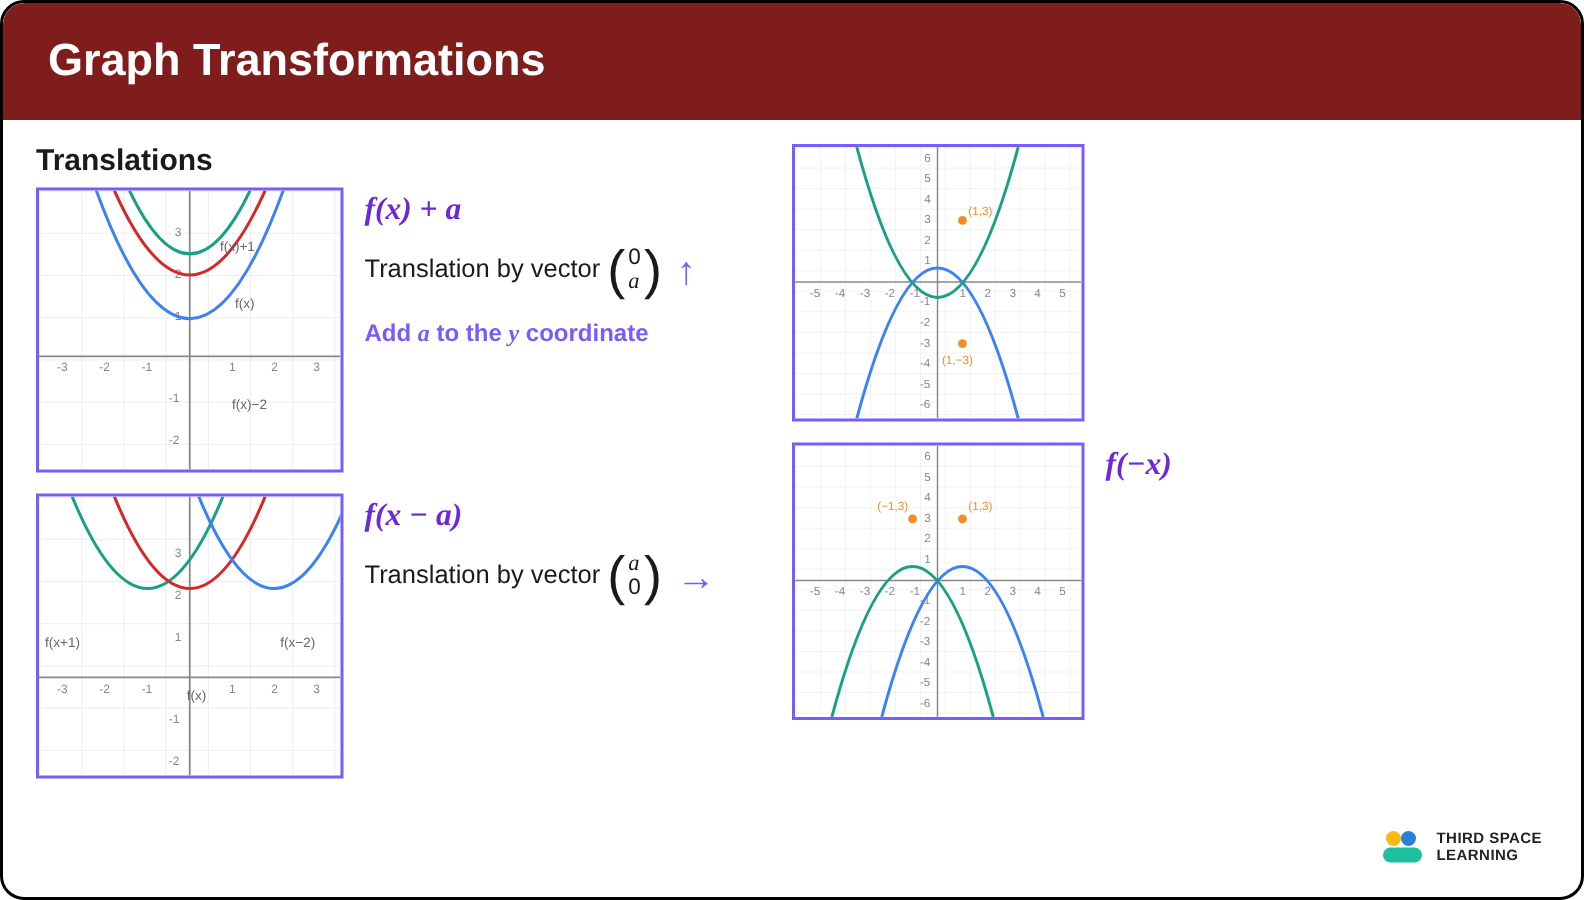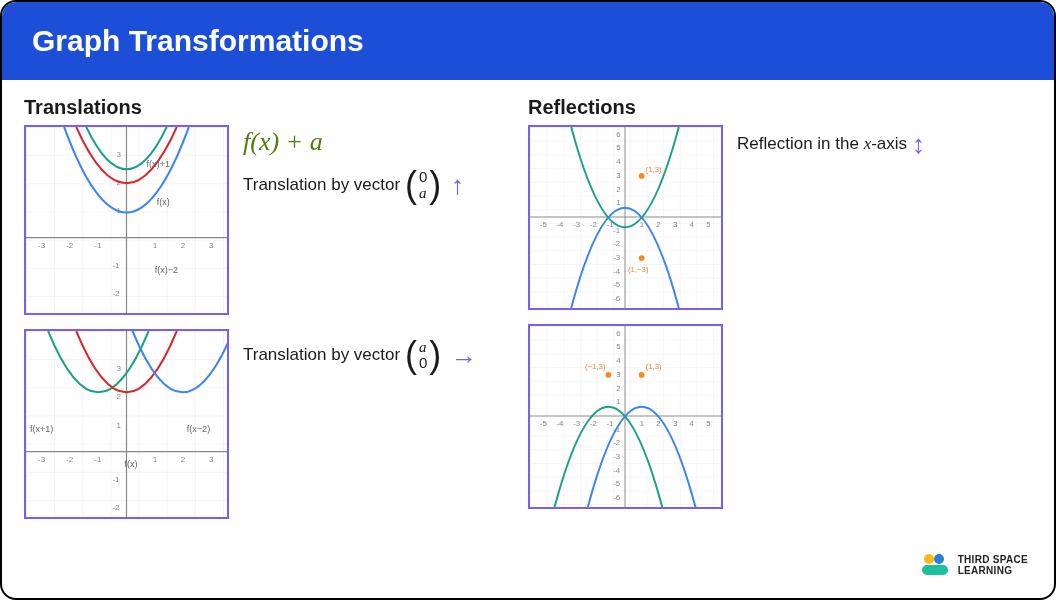--- a/index.html
+++ b/index.html
@@ -1,26 +1,26 @@
 <!DOCTYPE html>
 <html><head>
 <meta charset="utf-8">
 <style>
 *{margin:0;padding:0;box-sizing:border-box}
 body{font-family:'Segoe UI',Arial,sans-serif;background:#fff;width:1056px;height:600px;overflow:hidden;border-radius:16px;border:2px solid #000}
-.header{background:#1d4ed8;color:#fff;padding:22px 30px;border-radius:14px 14px 0 0}
+.header{background:#7f1d1d;color:#fff;padding:22px 30px;border-radius:14px 14px 0 0}
 .header h1{font-size:30px;font-weight:700}
 .content{display:flex;padding:16px 22px 10px 22px;}
 .col{flex:1}
 .sect-title{font-size:20px;font-weight:700;margin-bottom:6px;color:#1a1a1a}
 .row{display:flex;align-items:flex-start;gap:14px;margin-bottom:14px}
 .plot{width:205px;height:190px;border:2px solid #7B5CFA;background:#fff;flex-shrink:0}
 .plot.small{width:195px;height:185px}
 .desc{flex:1;padding-top:2px}
-.formula{font-family:Georgia,serif;font-size:26px;font-weight:400;font-style:italic;color:#4d7c0f;margin-bottom:4px}
+.formula{font-family:Georgia,serif;font-size:21px;font-weight:700;font-style:italic;color:#6d28d9;margin-bottom:4px}
 .text{font-size:17px;color:#1a1a1a;line-height:1.35}
 .text .it{font-style:italic;font-family:Georgia,serif}
 .vec{display:inline-flex;align-items:center;vertical-align:middle}
 .vec .par{font-size:36px;font-weight:300}
 .vec .nums{display:flex;flex-direction:column;font-size:15px;line-height:1.1;padding:0 2px}
 .hint{color:#7B5CFA;font-size:16px;font-weight:700;margin-top:8px;line-height:1.3}
 .hint .it{font-style:italic;font-family:Georgia,serif}
 .arrow{color:#7B5CFA;font-size:26px;font-weight:700;display:inline-block;vertical-align:middle;margin-left:5px}
 .logo{position:absolute;right:28px;bottom:24px;display:flex;align-items:flex-start;gap:8px;font-size:10px;font-weight:700;color:#222;letter-spacing:0.3px}
 .logo .dots{position:relative;width:30px;height:22px}
@@ -78,20 +78,21 @@
           <span class="vec">
               <span class="par">(</span>
               <span class="nums">
                 <span>0</span>
                 <span class="it">a</span>
               </span>
               <span class="par">)</span>
             </span>
           <span class="arrow">↑</span>
         </div>
+        <div class="hint"><span>Add </span><span class="it">a</span><span> to the </span><span class="it">y</span><span> coordinate</span></div>
       </div>
     </div>
 
     <div class="row">
       <svg class="plot" viewBox="0 0 200 185">
         <rect width="200" height="185" fill="url(#g1)"></rect>
         <line x1="0" y1="120" x2="200" y2="120" stroke="#888" stroke-width="1.2"></line>
         <line x1="100" y1="0" x2="100" y2="185" stroke="#888" stroke-width="1.2"></line>
         <text class="lt" x="68" y="130">-1</text>
           <text class="lt" x="40" y="130">-2</text>
@@ -105,38 +106,38 @@
         <text class="lt" x="86" y="150">-1</text>
           <text class="lt" x="86" y="178">-2</text>
         <path d="M22 0 Q72 122 122 0" fill="none" stroke="#1aa183" stroke-width="2"></path>
         <path d="M50 0 Q100 122 150 0" fill="none" stroke="#d62728" stroke-width="2"></path>
         <path d="M106 0 Q156 122 206 0" fill="none" stroke="#3b82f6" stroke-width="2"></path>
         <text class="cl" x="4" y="100">f(x+1)</text>
         <text class="cl" x="98" y="135">f(x)</text>
         <text class="cl" x="160" y="100">f(x−2)</text>
       </svg>
       <div class="desc">
+        <div class="formula">f(x − a)</div>
         <div class="text">
           <span>Translation by vector</span>
           <span class="vec">
               <span class="par">(</span>
               <span class="nums">
                 <span class="it">a</span>
                 <span>0</span>
               </span>
               <span class="par">)</span>
             </span>
           <span class="arrow">→</span>
         </div>
       </div>
     </div>
   </div>
 
   <div class="col">
-    <div class="sect-title">Reflections</div>
 
     <div class="row">
       <svg class="plot small" viewBox="0 0 195 185">
         <defs>
             <pattern id="g2" width="17" height="14" patternUnits="userSpaceOnUse">
               <path d="M17 0H0V14" fill="none" stroke="#eee" stroke-width="1"></path>
             </pattern>
           </defs>
         <rect width="195" height="185" fill="url(#g2)"></rect>
         <line x1="0" y1="92" x2="195" y2="92" stroke="#888"></line>
@@ -164,21 +165,20 @@
           <text class="lt" x="85" y="164">-5</text>
           <text class="lt" x="85" y="178">-6</text>
         <path d="M42 185 Q97 -20 152 185" fill="none" stroke="#3b82f6" stroke-width="2"></path>
         <path d="M42 0 Q97 205 152 0" fill="none" stroke="#1aa183" stroke-width="2"></path>
         <circle cx="114" cy="50" r="3" fill="#f28c28"></circle>
           <text class="pt" x="118" y="46">(1,3)</text>
         <circle cx="114" cy="134" r="3" fill="#f28c28"></circle>
           <text class="pt" x="100" y="148">(1,−3)</text>
       </svg>
       <div class="desc">
-        <div class="text"><span>Reflection in the </span><span class="it">x</span><span>-axis</span><span class="arrow">↕</span></div>
       </div>
     </div>
 
     <div class="row">
       <svg class="plot small" viewBox="0 0 195 185">
         <rect width="195" height="185" fill="url(#g2)"></rect>
         <line x1="0" y1="92" x2="195" y2="92" stroke="#888"></line>
         <line x1="97" y1="0" x2="97" y2="185" stroke="#888"></line>
         <text class="lt" x="10" y="102">-5</text>
           <text class="lt" x="27" y="102">-4</text>
@@ -203,20 +203,21 @@
           <text class="lt" x="85" y="164">-5</text>
           <text class="lt" x="85" y="178">-6</text>
         <path d="M59 185 Q114 -20 169 185" fill="none" stroke="#3b82f6" stroke-width="2"></path>
         <path d="M25 185 Q80 -20 135 185" fill="none" stroke="#1aa183" stroke-width="2"></path>
         <circle cx="80" cy="50" r="3" fill="#f28c28"></circle>
           <text class="pt" x="56" y="44">(−1,3)</text>
         <circle cx="114" cy="50" r="3" fill="#f28c28"></circle>
           <text class="pt" x="118" y="44">(1,3)</text>
       </svg>
       <div class="desc">
+        <div class="formula">f(−x)</div>
       </div>
     </div>
   </div>
 </div>
 
 <div class="logo">
   <div class="dots">
       <div class="d d1"></div>
       <div class="d d2"></div>
       <div class="sw"></div>

